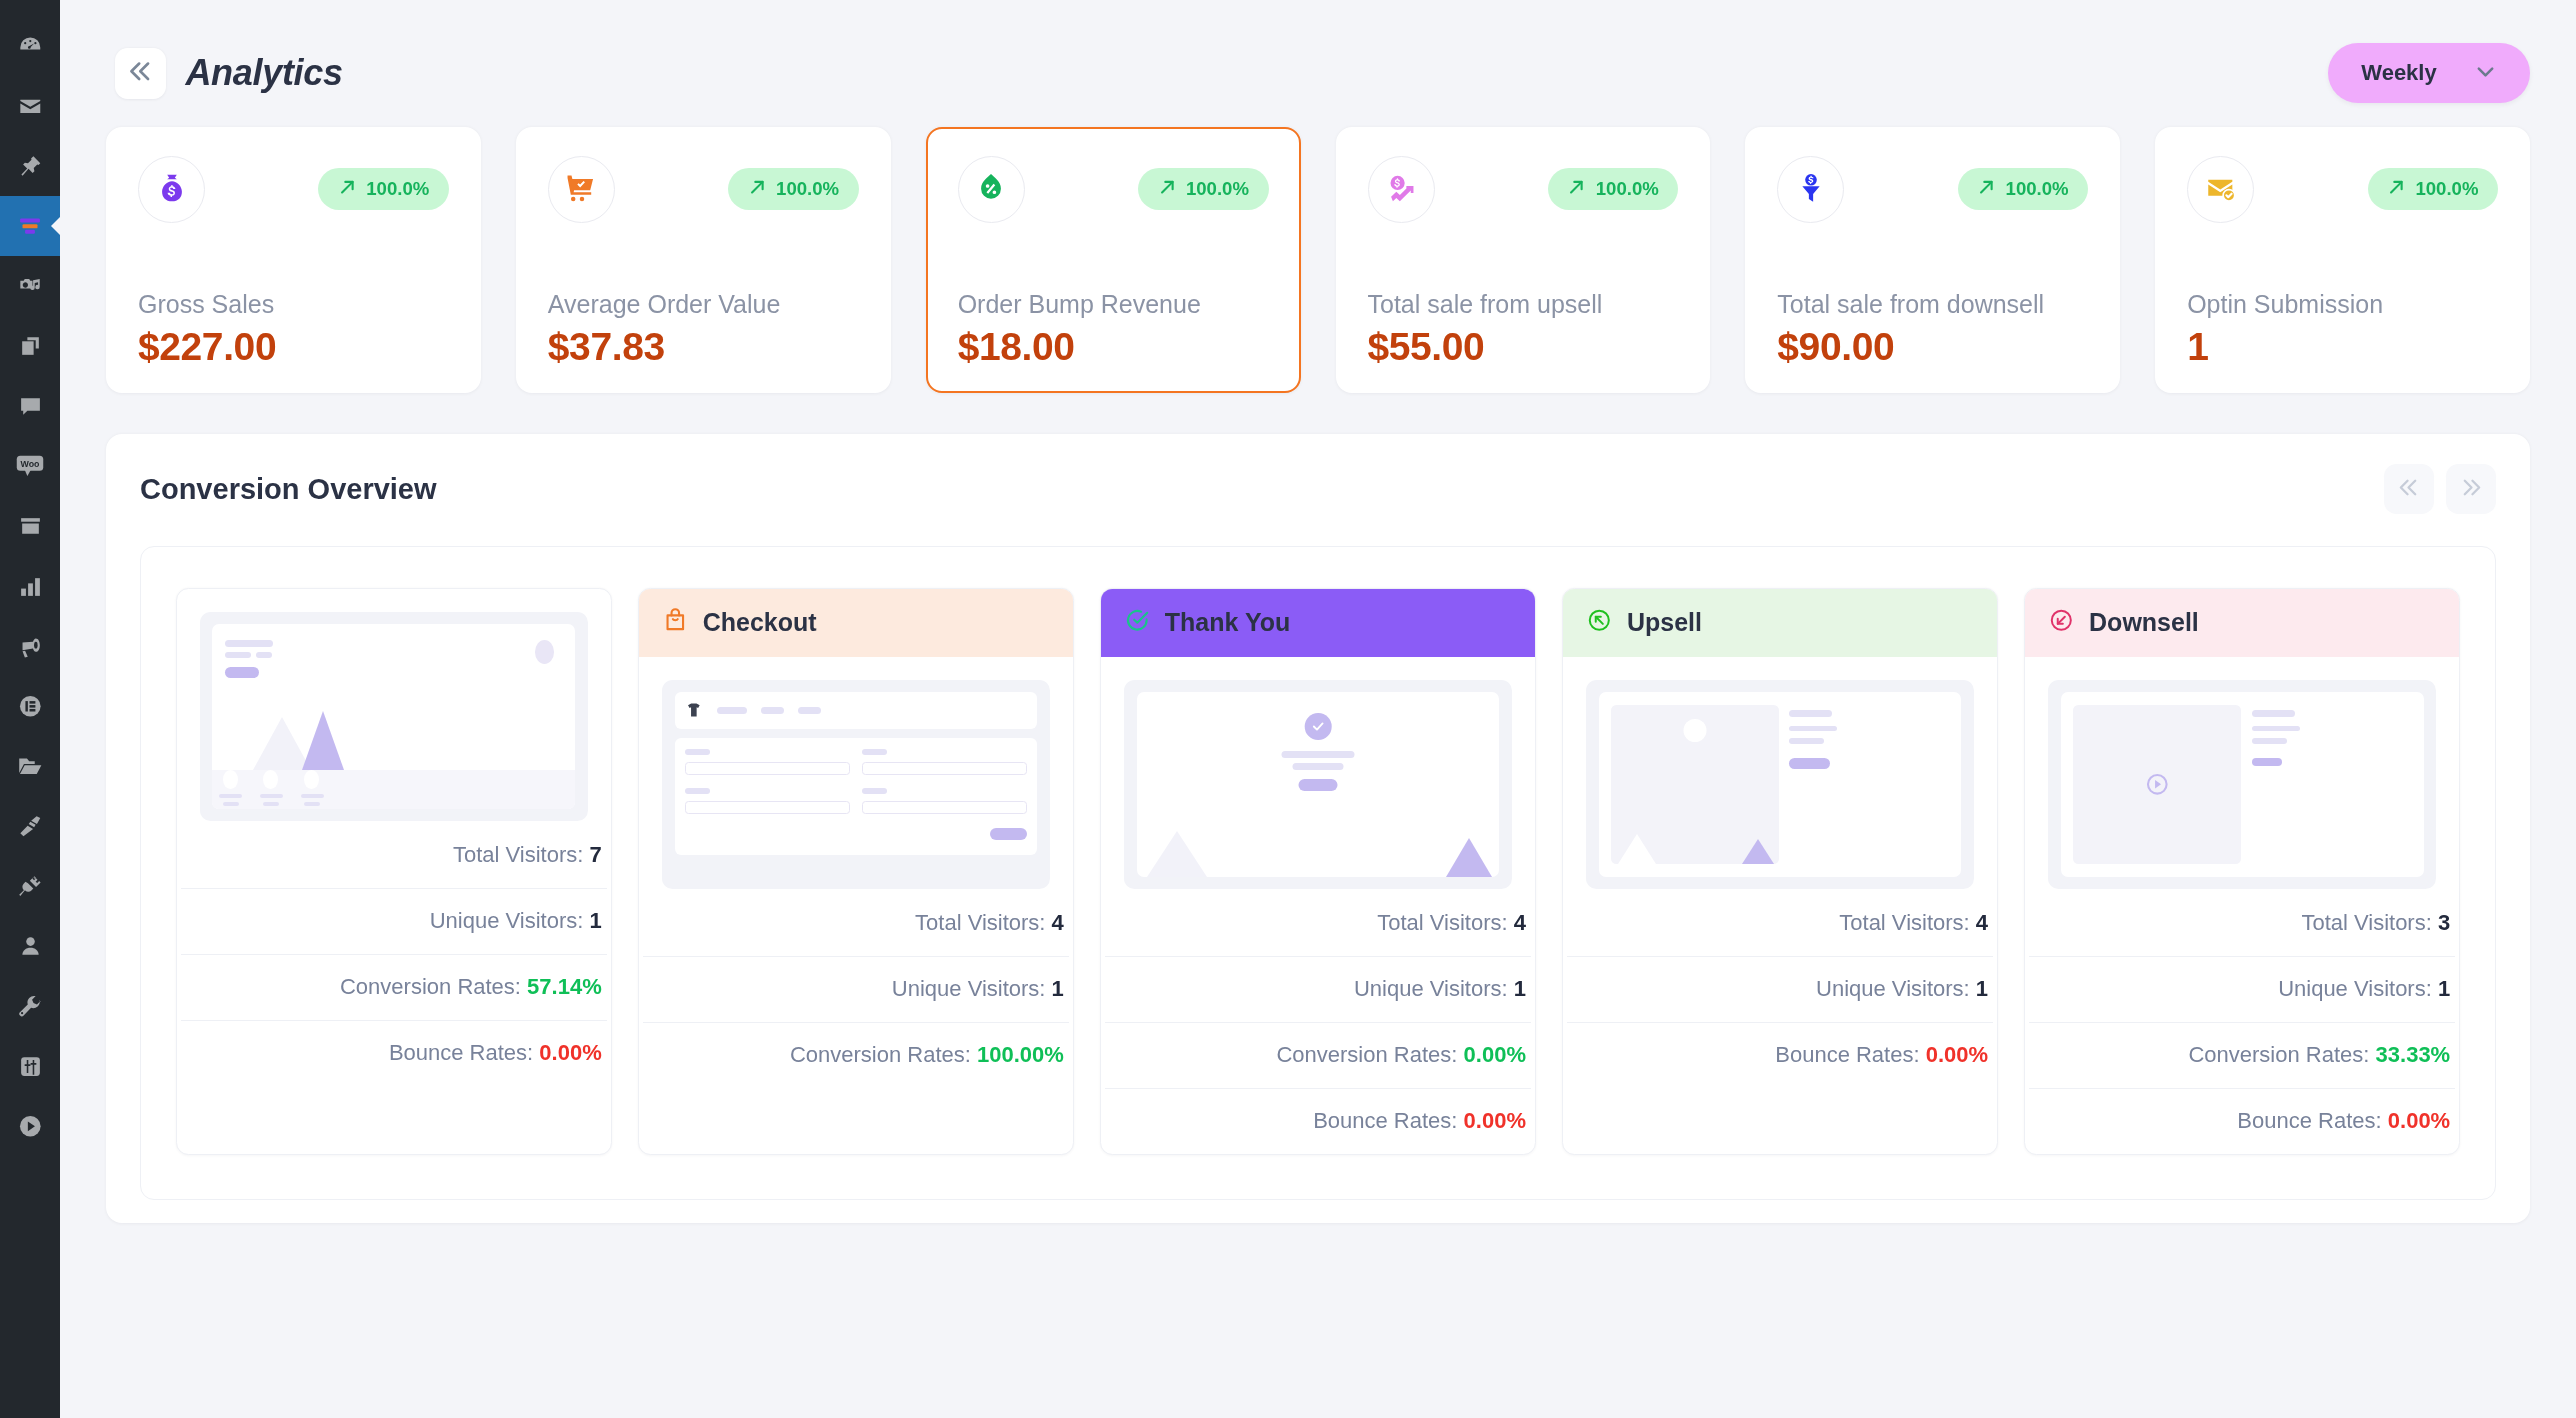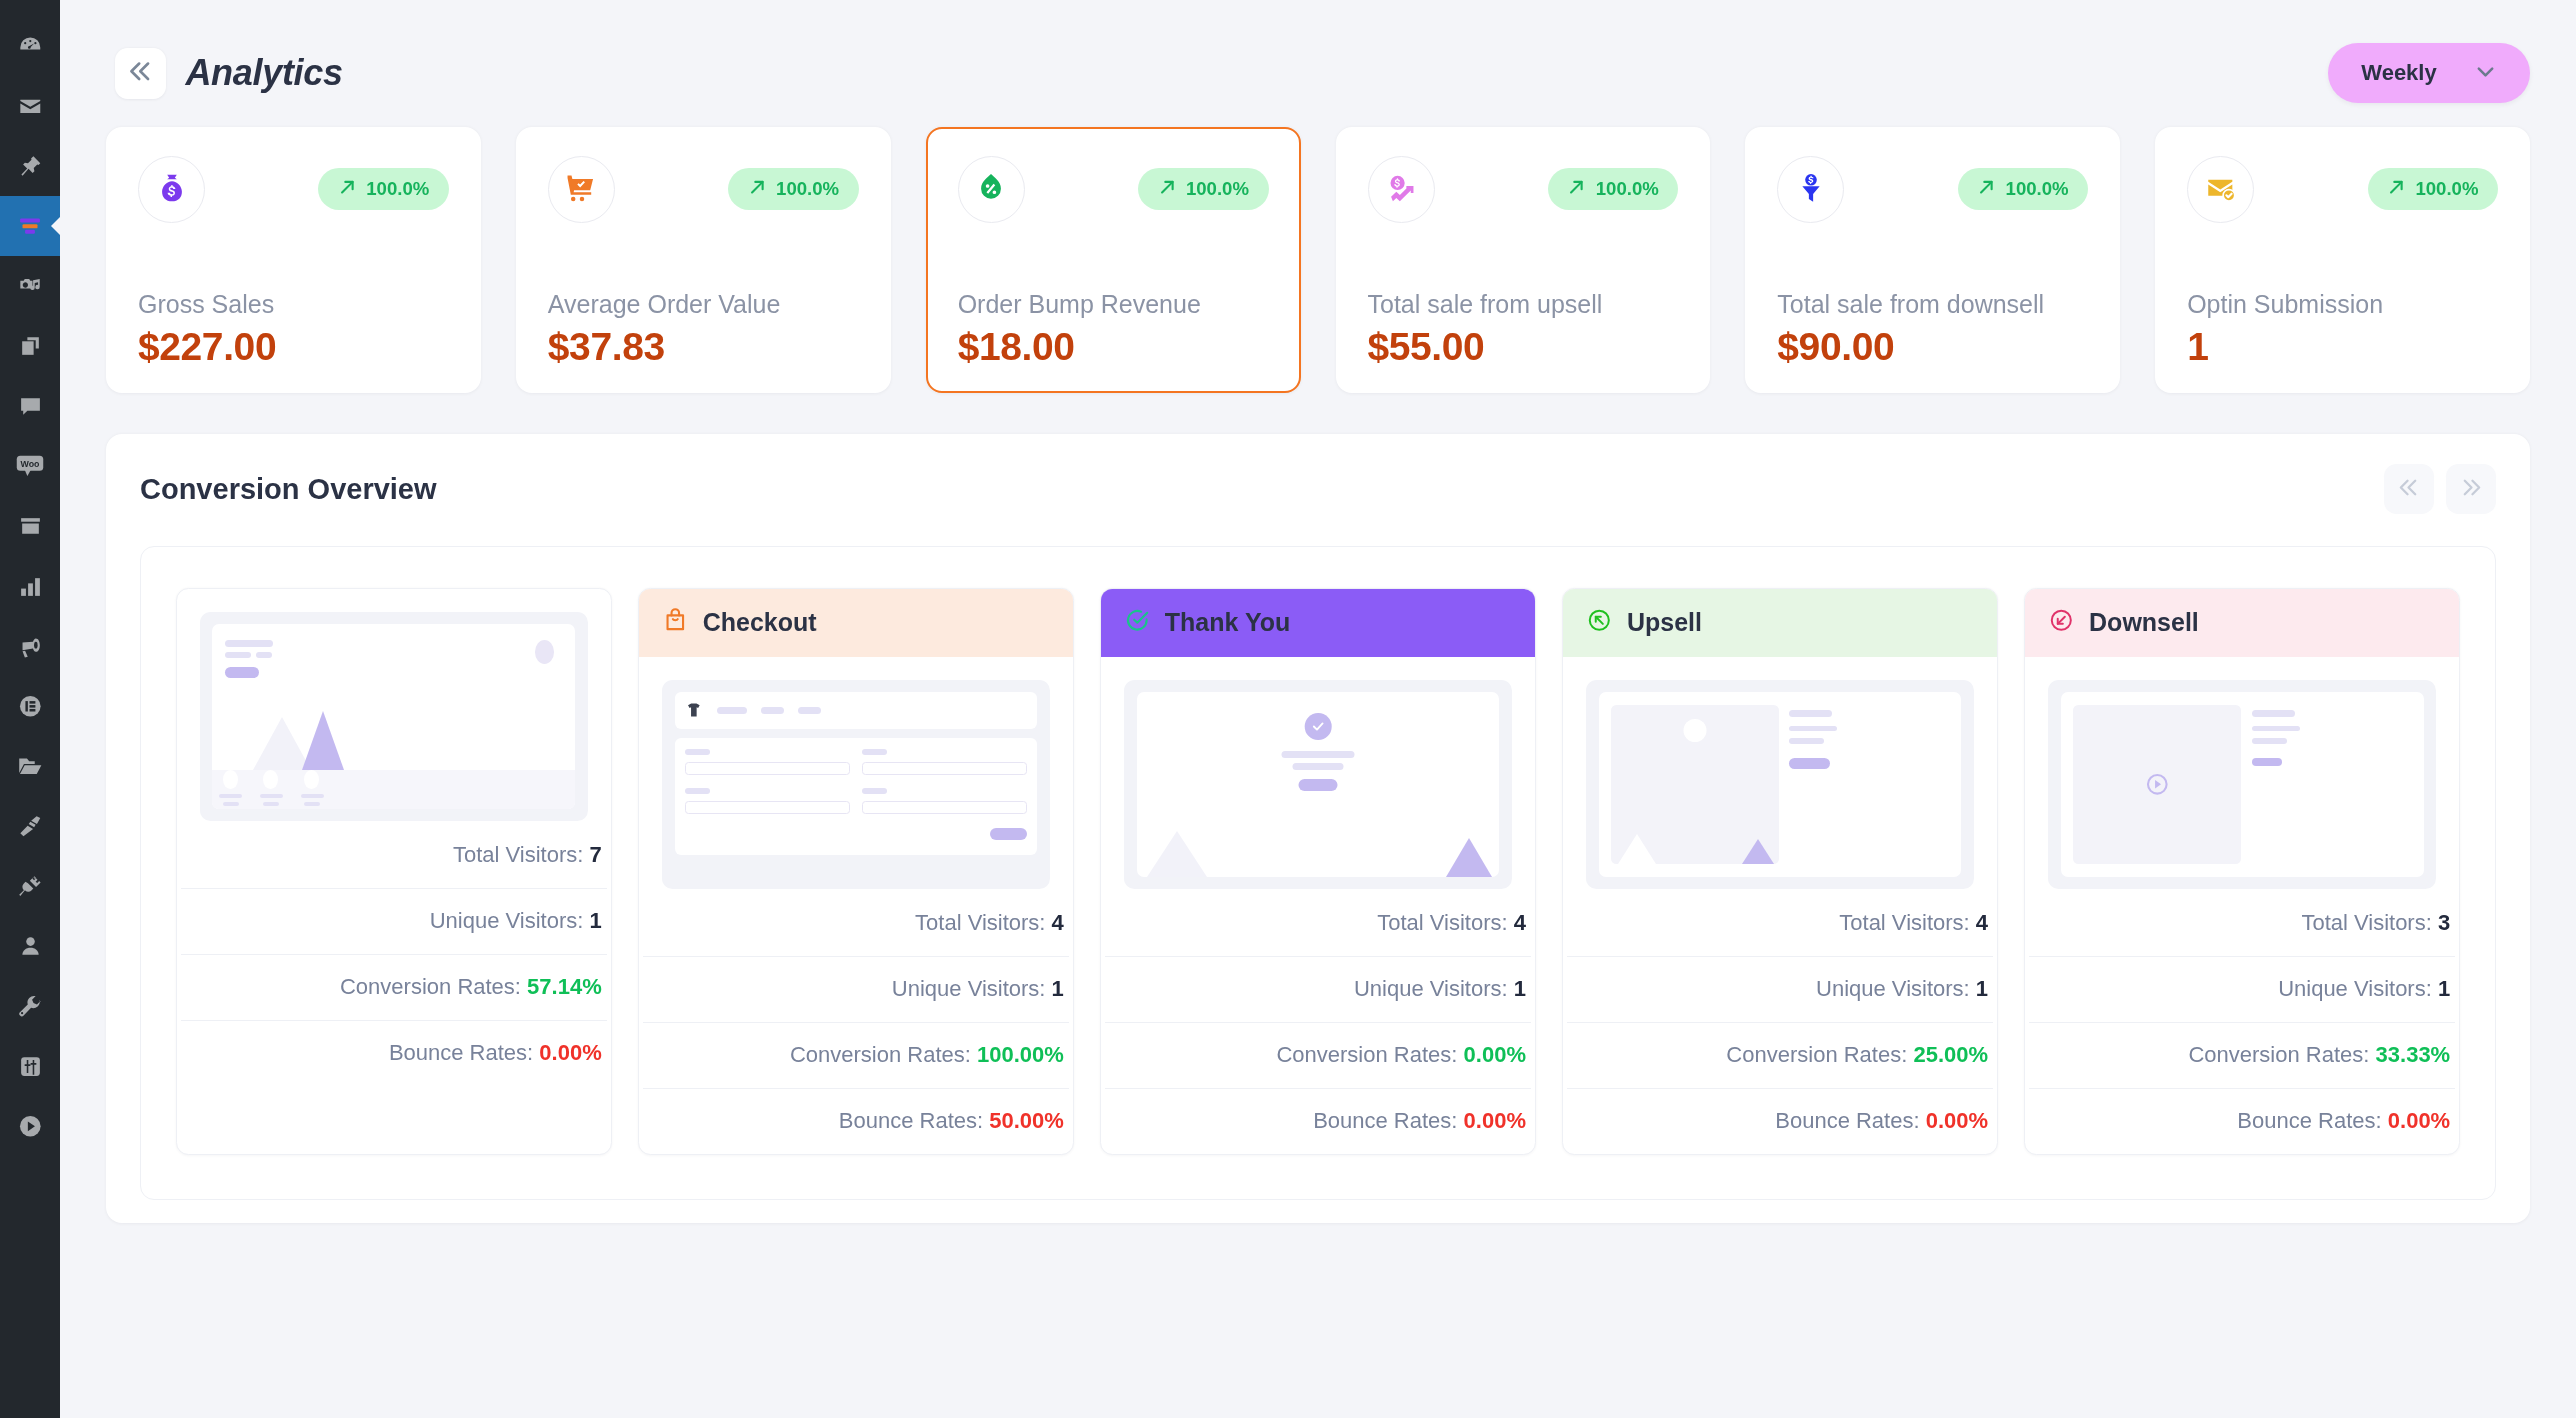--- a/index.html
+++ b/index.html
@@ -618,21 +618,20 @@
                   <div style="display:flex;justify-content:flex-end;margin-top:14px">
                       <div class="bar-strong" style="width:37px;height:11.5px"></div>
                     </div>
                 </div>
               </div>
             </div>
             <div class="stat-rows">
               <div class="srow"><span>Total Visitors:</span> <b>4</b></div>
               <div class="srow"><span>Unique Visitors:</span> <b>1</b></div>
               <div class="srow"><span>Conversion Rates:</span> <span class="green">100.00%</span></div>
-              <div class="srow"><span>Bounce Rates:</span> <span class="red">50.00%</span></div>
             </div>
           </div>
 
           <div class="step-card">
             <div class="step-head" style="background:#8b5cf6">
               <span>
                 <svg width="26.6" height="26.6" viewBox="0 0 24 24" fill="none" stroke="#19c48a" stroke-width="1.9" stroke-linecap="round" stroke-linejoin="round">
                     <path d="M20.4 11.2v.8a8.4 8.4 0 1 1-5-7.7"></path>
                     <polyline points="21,5.2 12,14.2 9.2,11.4"></polyline>
                   </svg>
@@ -691,21 +690,20 @@
                       <div class="bar" style="width:35px;height:5.3px;margin-top:7px"></div>
                       <div class="bar-strong" style="width:41px;height:11.5px;margin-top:14px"></div>
                     </div>
                   </div>
                 </div>
               </div>
             </div>
             <div class="stat-rows">
               <div class="srow"><span>Total Visitors:</span> <b>4</b></div>
               <div class="srow"><span>Unique Visitors:</span> <b>1</b></div>
-              <div class="srow"><span>Conversion Rates:</span> <span class="green">25.00%</span></div>
               <div class="srow"><span>Bounce Rates:</span> <span class="red">0.00%</span></div>
             </div>
           </div>
 
           <div class="step-card">
             <div class="step-head" style="background:#fdeaee">
               <span>
                 <svg width="26.6" height="26.6" viewBox="0 0 24 24" fill="none" stroke="#e0336a" stroke-width="1.8" stroke-linecap="round" stroke-linejoin="round">
                     <circle cx="12" cy="12" r="8.6"></circle>
                     <line x1="15.2" y1="8.8" x2="8.8" y2="15.2"></line>

